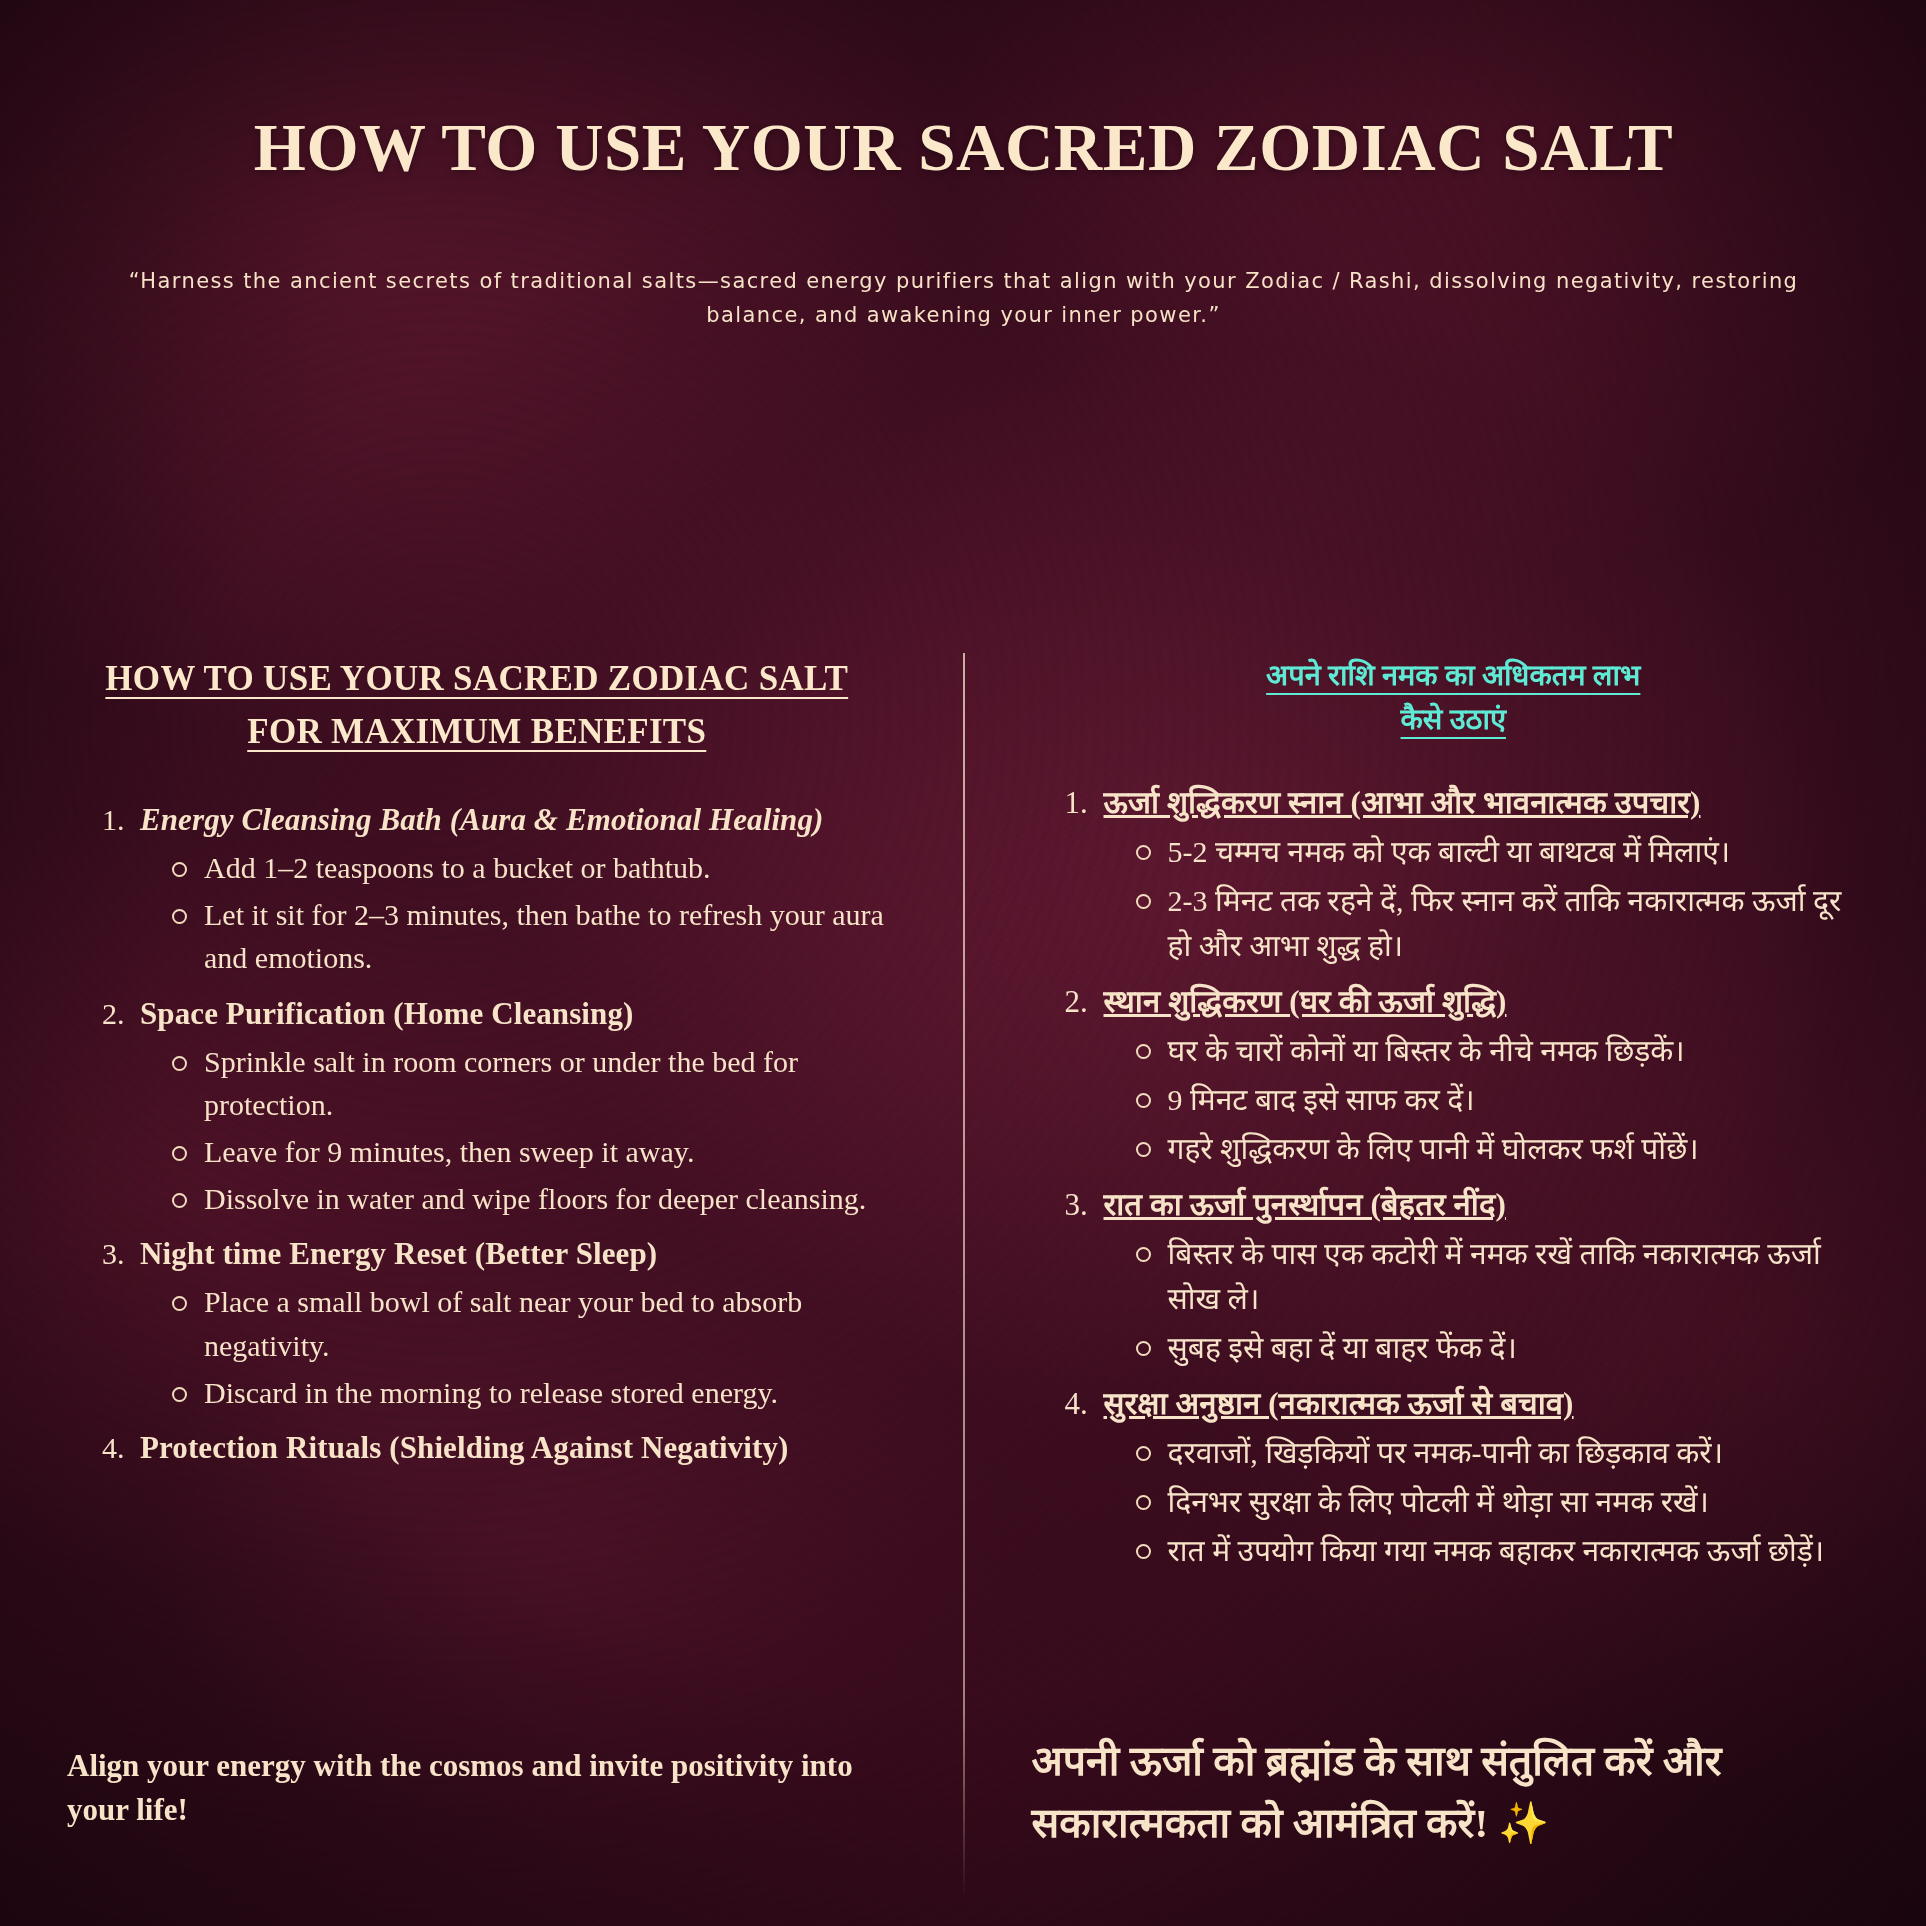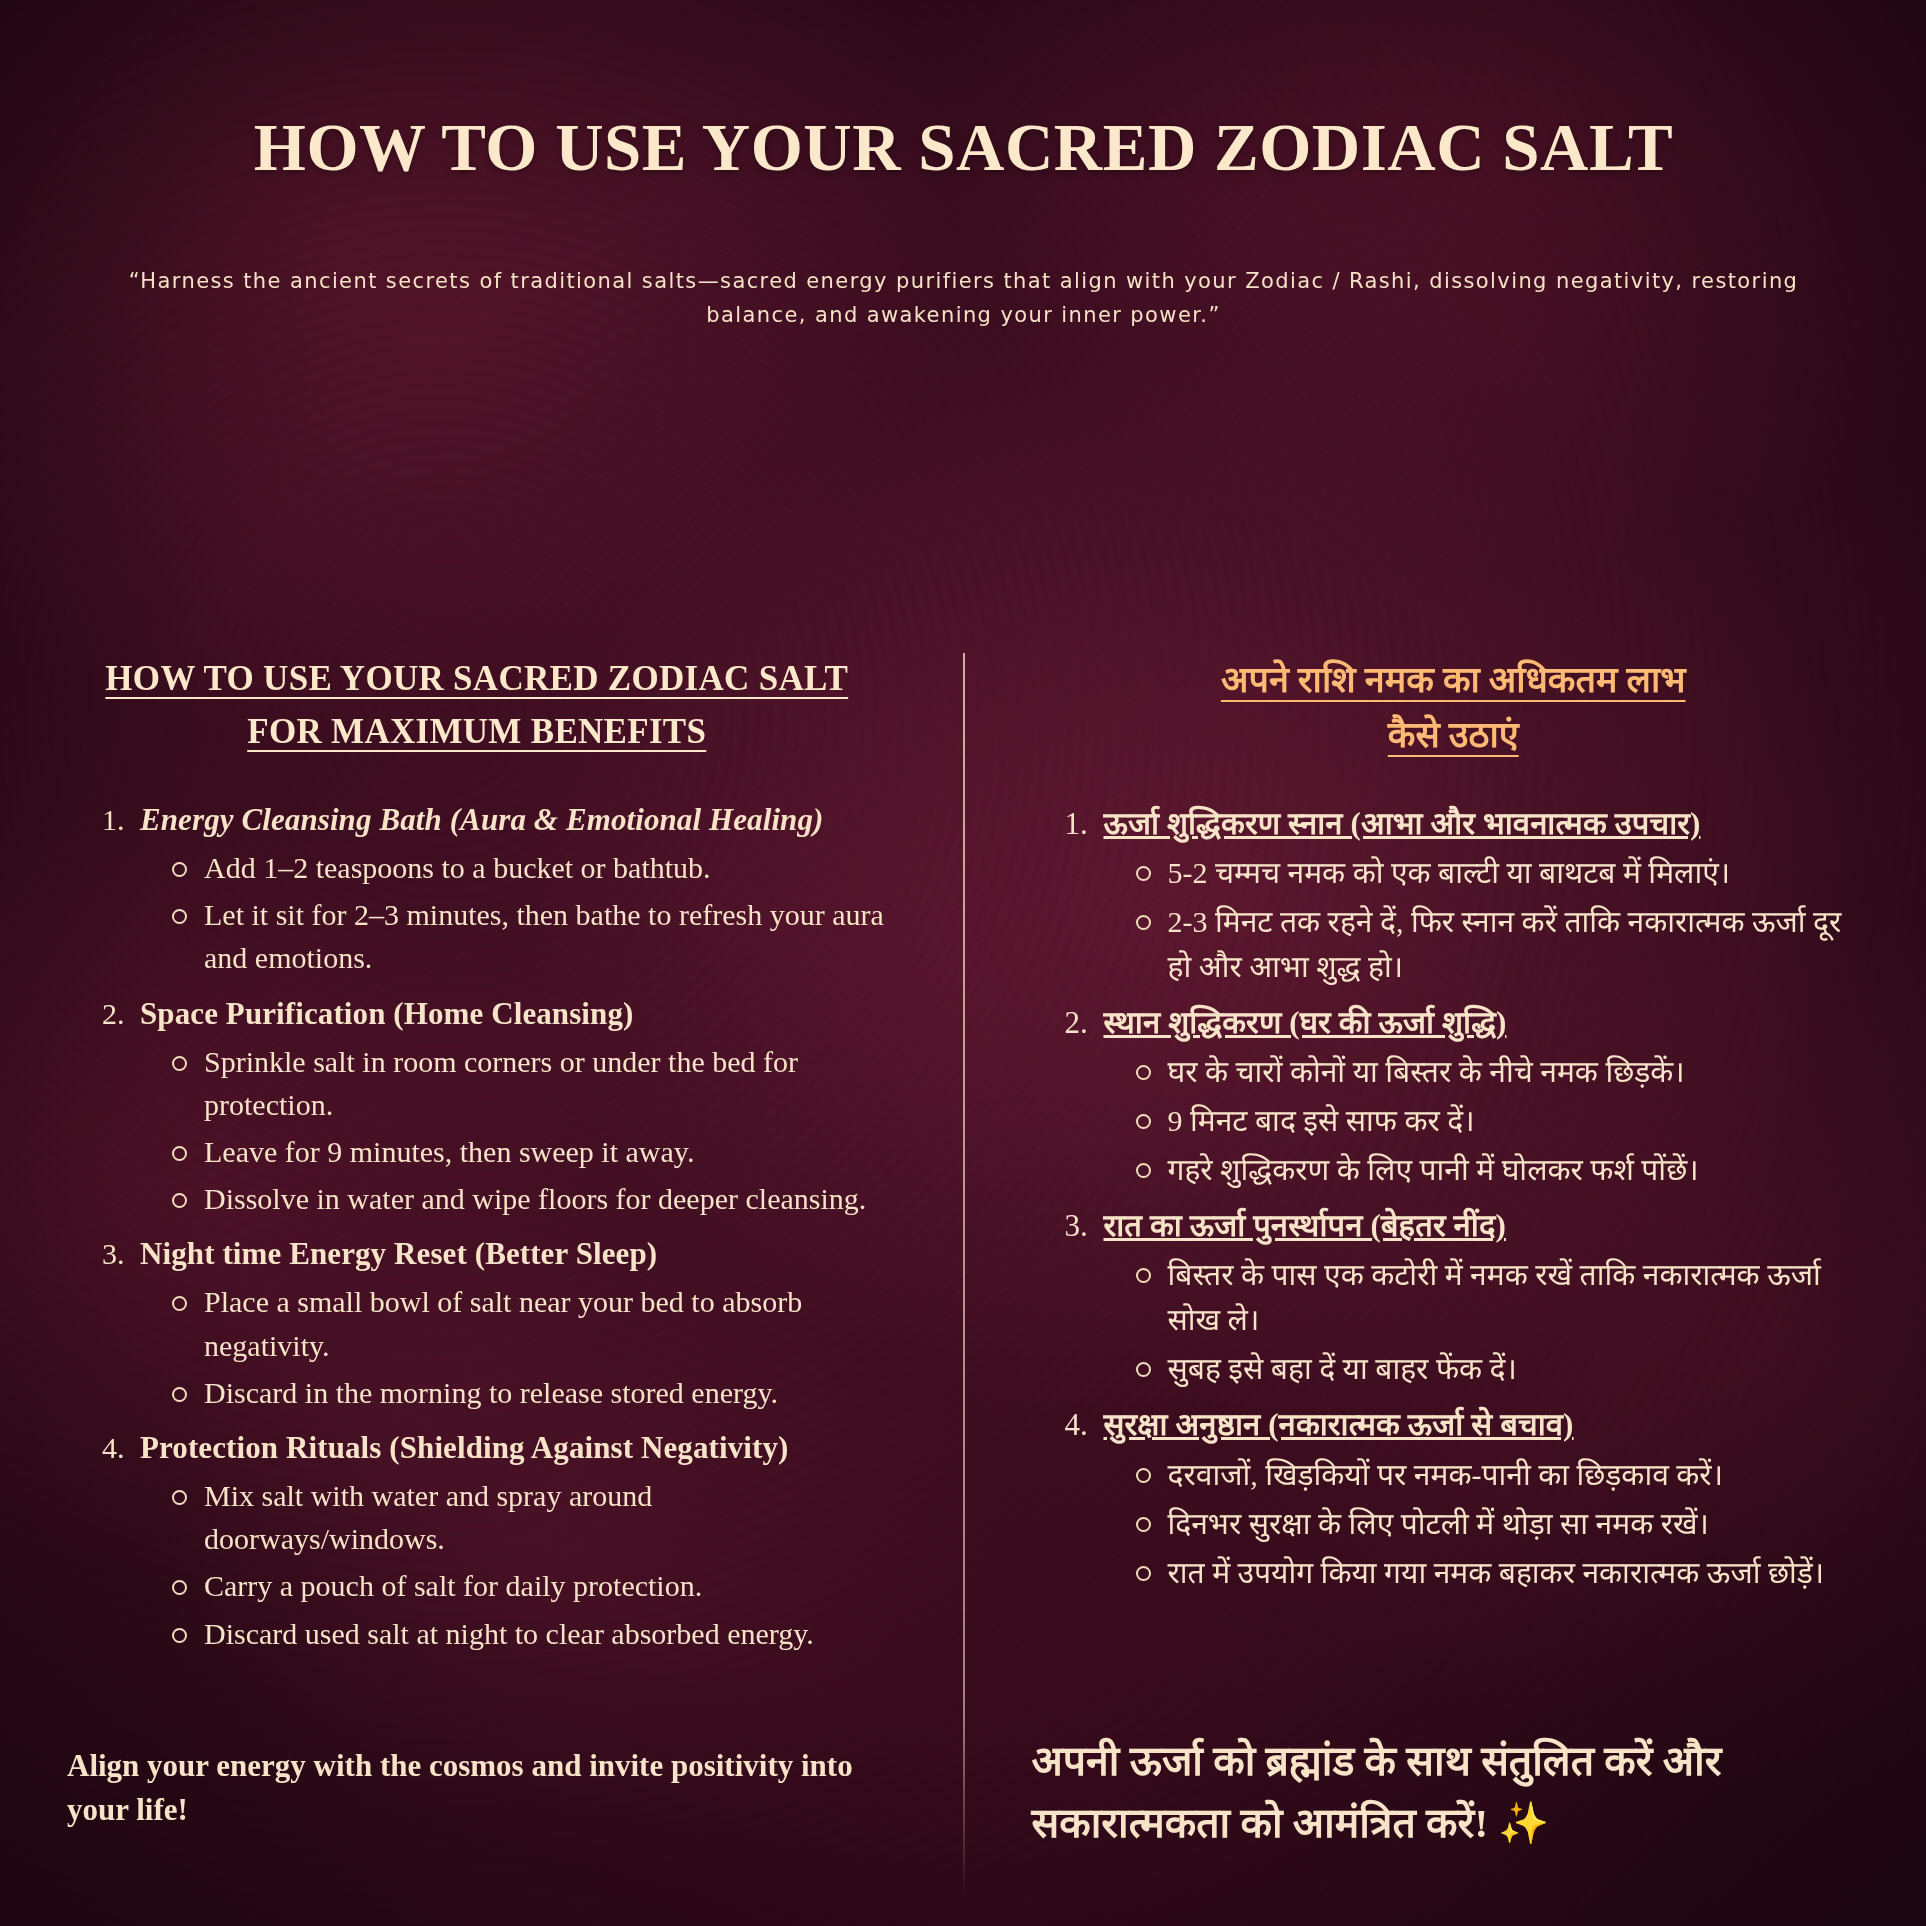--- a/index.html
+++ b/index.html
@@ -96,24 +96,24 @@
     font-size: 35px;
     font-weight: bold;
     line-height: 1.5;
     letter-spacing: 0.3px;
     color: #fbe7c9;
   }
   .sub-head .ul { text-decoration: underline; text-underline-offset: 7px; text-decoration-thickness: 2px; }
 
   .sub-head-hi {
     text-align: center;
-    font-size: 36px;
+    font-size: 29px;
     font-weight: bold;
     line-height: 1.52;
-    color: #fdba74;
+    color: #5eead4;
     font-family: "Liberation Serif", serif;
   }
   .sub-head-hi .ul { text-decoration: underline; text-underline-offset: 8px; text-decoration-thickness: 2px; }
 
   ol.steps {
     margin: 40px 0 0 0;
     padding-left: 65px;
     font-size: 30px;
     line-height: 1.42;
   }
@@ -217,25 +217,20 @@
         </li>
         <li>
           <span class="step-title">Night time Energy Reset (Better Sleep)</span>
           <ul class="subs">
             <li>Place a small bowl of salt near your bed to absorb negativity.</li>
             <li>Discard in the morning to release stored energy.</li>
           </ul>
         </li>
         <li>
           <span class="step-title">Protection Rituals (Shielding Against Negativity)</span>
-          <ul class="subs">
-            <li>Mix salt with water and spray around doorways/windows.</li>
-            <li>Carry a pouch of salt for daily protection.</li>
-            <li>Discard used salt at night to clear absorbed energy.</li>
-          </ul>
         </li>
       </ol>
 
       <div class="footer-note">Align your energy with the cosmos and invite positivity into your life!</div>
     </div>
 
     <div class="col col-right">
       <div class="sub-head-hi">
         <span class="ul">अपने राशि नमक का अधिकतम लाभ</span><br>
         <span class="ul">कैसे उठाएं</span>

